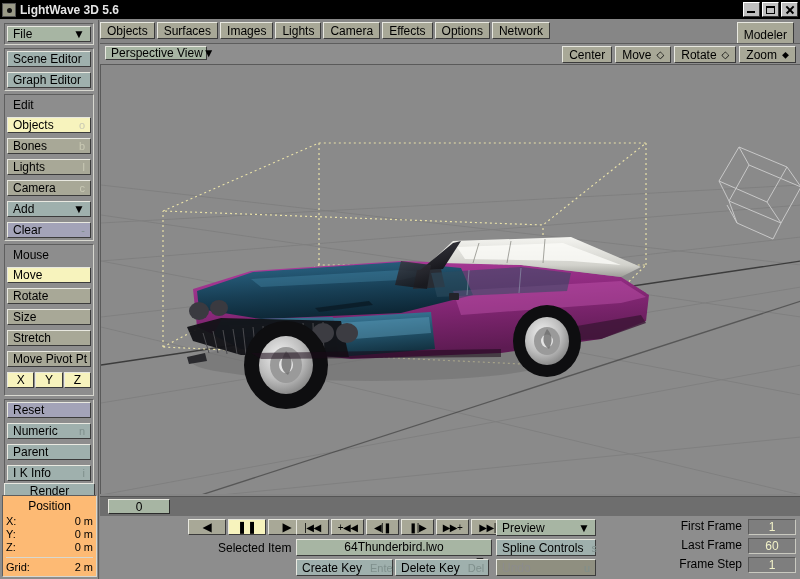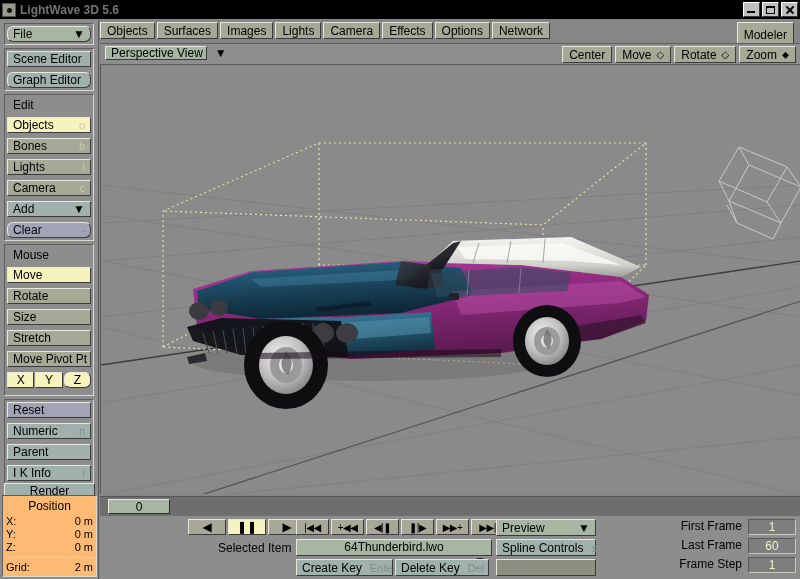--- a/index.html
+++ b/index.html
@@ -17,21 +17,21 @@
     background:#000; display:flex; align-items:center; padding:0 2px;
   }
   .tb-icon{
     width:14px; height:14px; margin-right:4px; flex:none;
     background:#9a9a88; border:1px solid #555; position:relative;
   }
   .tb-icon:after{
     content:""; position:absolute; left:4px; top:4px; width:5px; height:5px;
     border-radius:50%; background:#111;
   }
-  .tb-title{ color:#737373; font-weight:bold; font-size:12px; flex:1; }
+  .tb-title{ color:#e5e5e5; font-weight:bold; font-size:12px; flex:1; }
   .tb-btns{ display:flex; gap:2px; }
   .tb-btn{
     width:17px; height:15px; background:#bfbfbf;
     border-top:1px solid #fff; border-left:1px solid #fff;
     border-right:1px solid #333; border-bottom:1px solid #333;
     position:relative;
   }
   .tb-btn i{ position:absolute; display:block; background:#000; }
   .gl-min{ left:3px; bottom:3px; width:8px; height:2px; }
   .gl-max{ left:3px; top:3px; width:9px; height:8px; background:transparent!important;
@@ -60,33 +60,33 @@
 
   
   .topbar{ position:absolute; left:100px; top:20px; width:700px; height:22px; }
   .menutabs{ display:flex; gap:2px; padding-top:2px; }
   .menutabs .lw{ height:17px; padding:0 6px; }
   .modeler{ position:absolute; right:6px; top:2px; height:25px; padding:0 6px; }
 
   
   .vpbar{ position:absolute; left:100px; top:43px; width:700px; height:21px;
           background:#8e8e8e; border-top:1px solid #5d5d5d; }
-  .vpview{ position:absolute; left:5px; top:2px; width:102px; height:14px;gap:12px; }
+  .vpview{ position:absolute; left:5px; top:2px; width:102px; height:14px; }
   .vpctrls{ position:absolute; right:4px; top:2px; display:flex; gap:3px; }
   .vpctrls .lw{ height:17px; padding:0 6px; }
   .dia{ margin-left:5px; font-size:10px; }
 
   
   .sidebar{ position:absolute; left:0; top:20px; width:99px; height:559px; background:#8d8d8d;
             border-right:1px solid #5a5a5a; }
   .grp{ margin:3px 4px 0 4px; padding:2px; background:#8d8d8d;
         border-top:1px solid #5e5e5e; border-left:1px solid #5e5e5e;
         border-right:1px solid #d8d8d0; border-bottom:1px solid #d8d8d0; }
   .grp .lw{ width:100%; margin-bottom:5px; }
-  .grp .lw:last-child{ margin-bottom:0;border-radius:6px; }
+  .grp .lw:last-child{ margin-bottom:0; }
   .hdr{ background:#8d8d8d; border:none; padding-left:6px; height:15px; }
   .xyz{ display:flex; gap:1px; }
   .xyz .lw{ flex:1; justify-content:center; padding:0; }
   .render-wrap{ position:absolute; left:4px; bottom:80px; width:91px; }
   .render-wrap .lw{ width:100%; }
 
   
   .pospanel{ position:absolute; left:2px; bottom:2px; width:95px;
              background:#fdba74;
              border-top:1px solid #5e5e5e; border-left:1px solid #5e5e5e;

